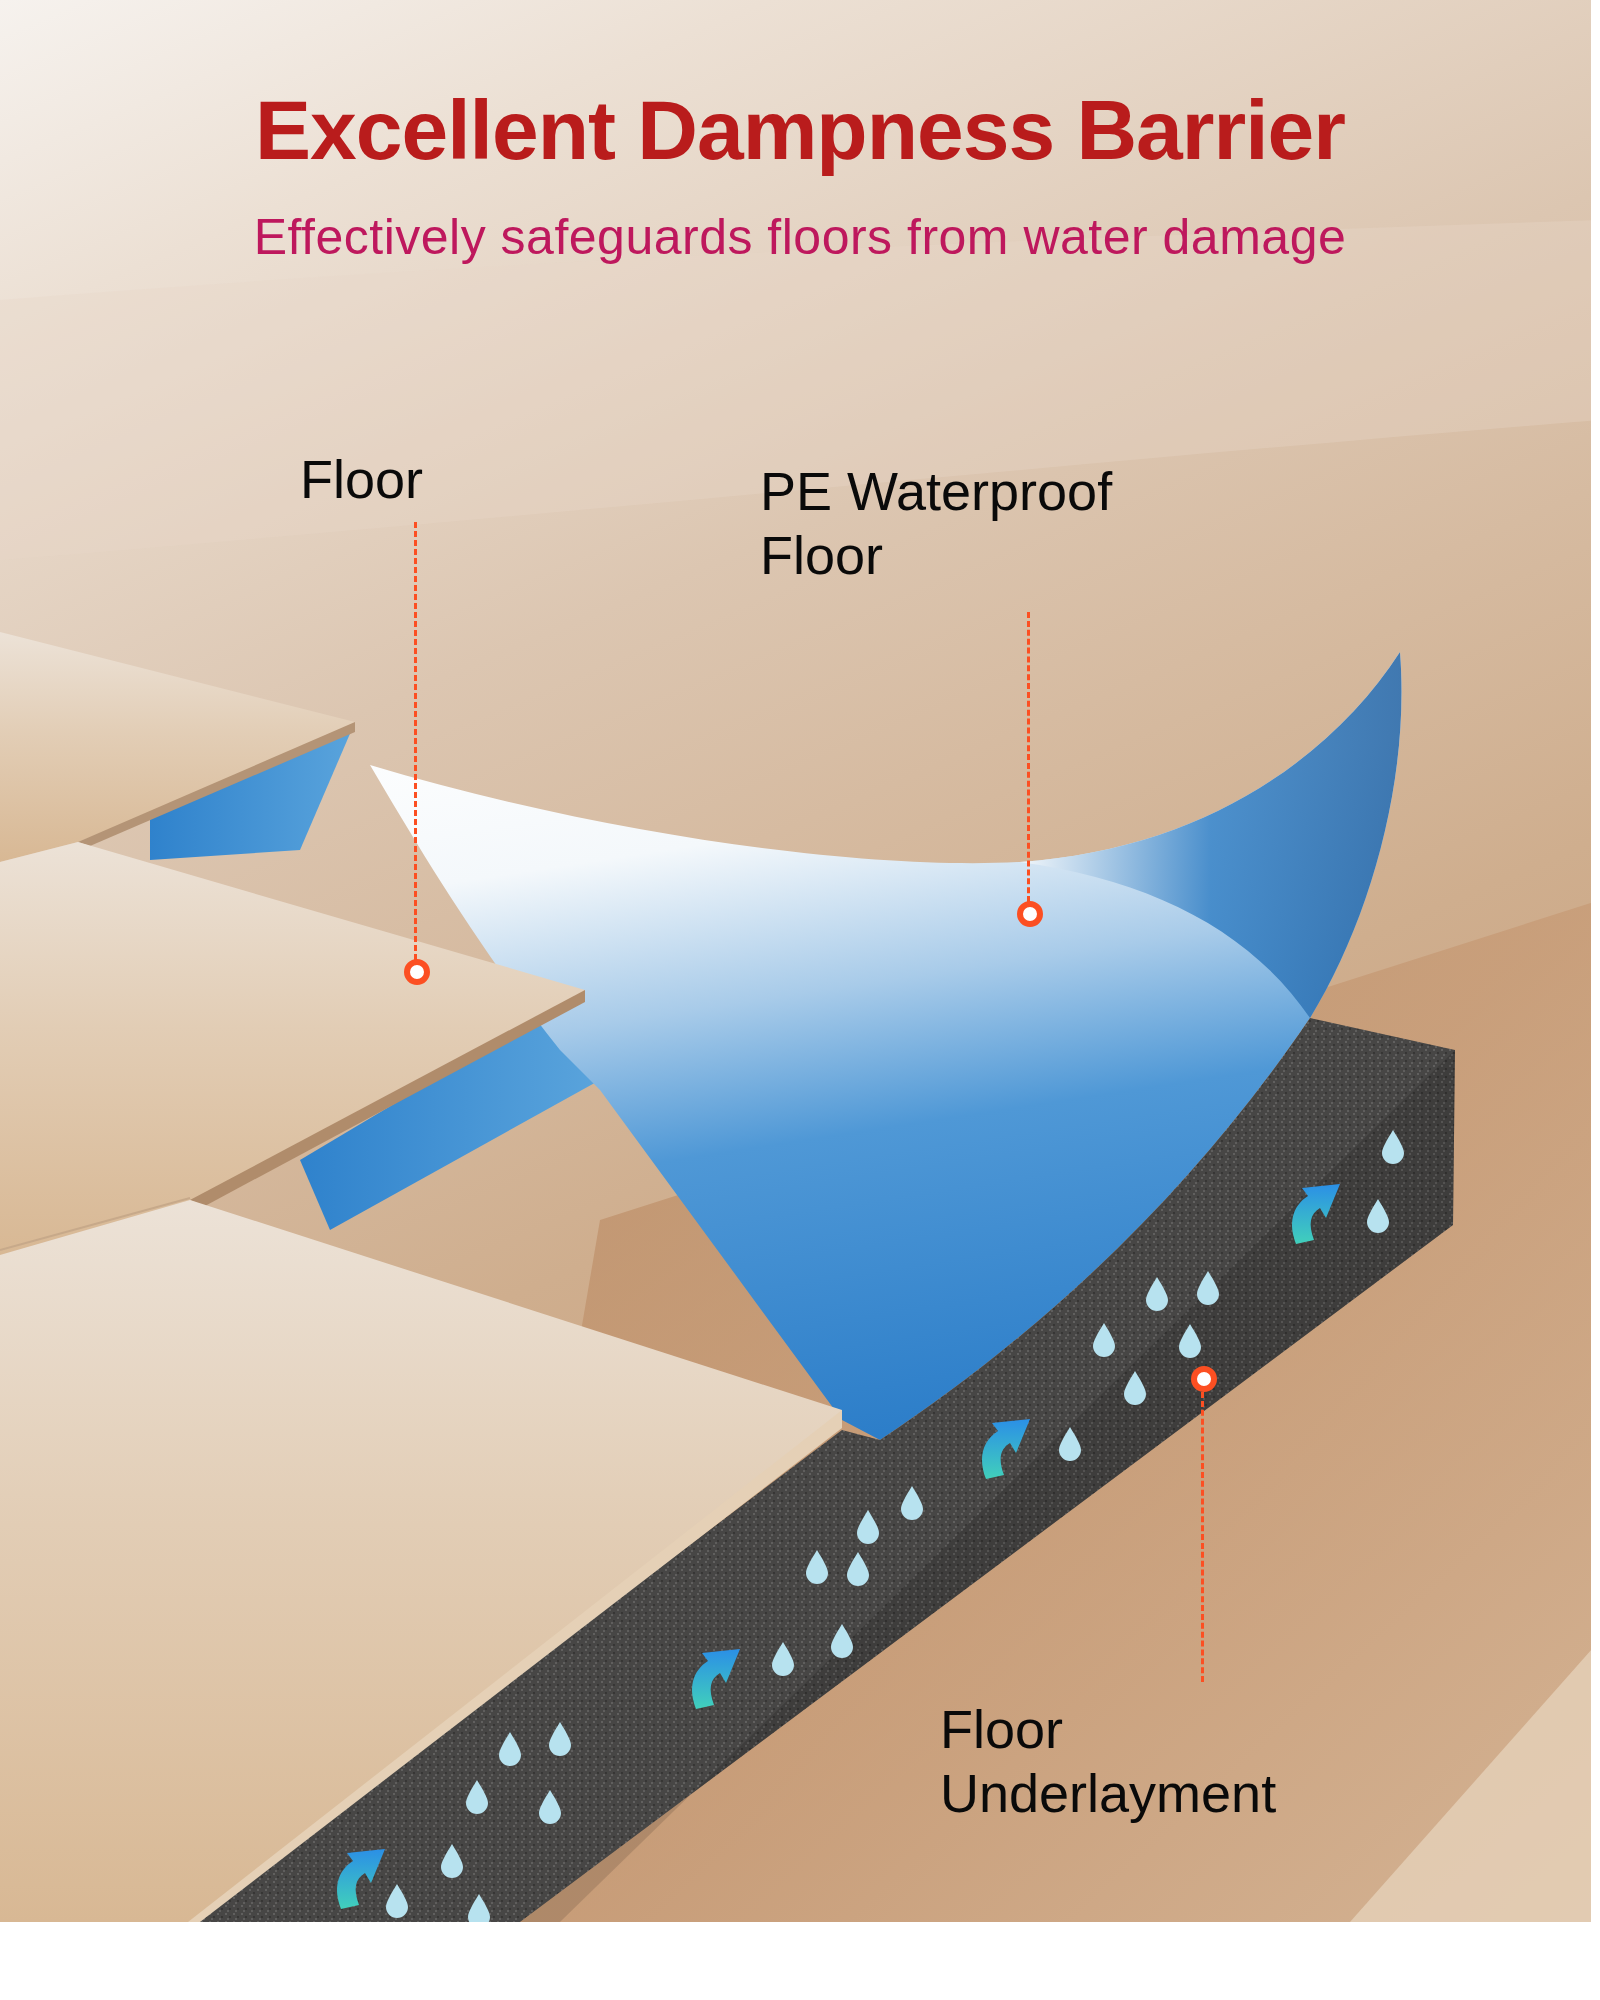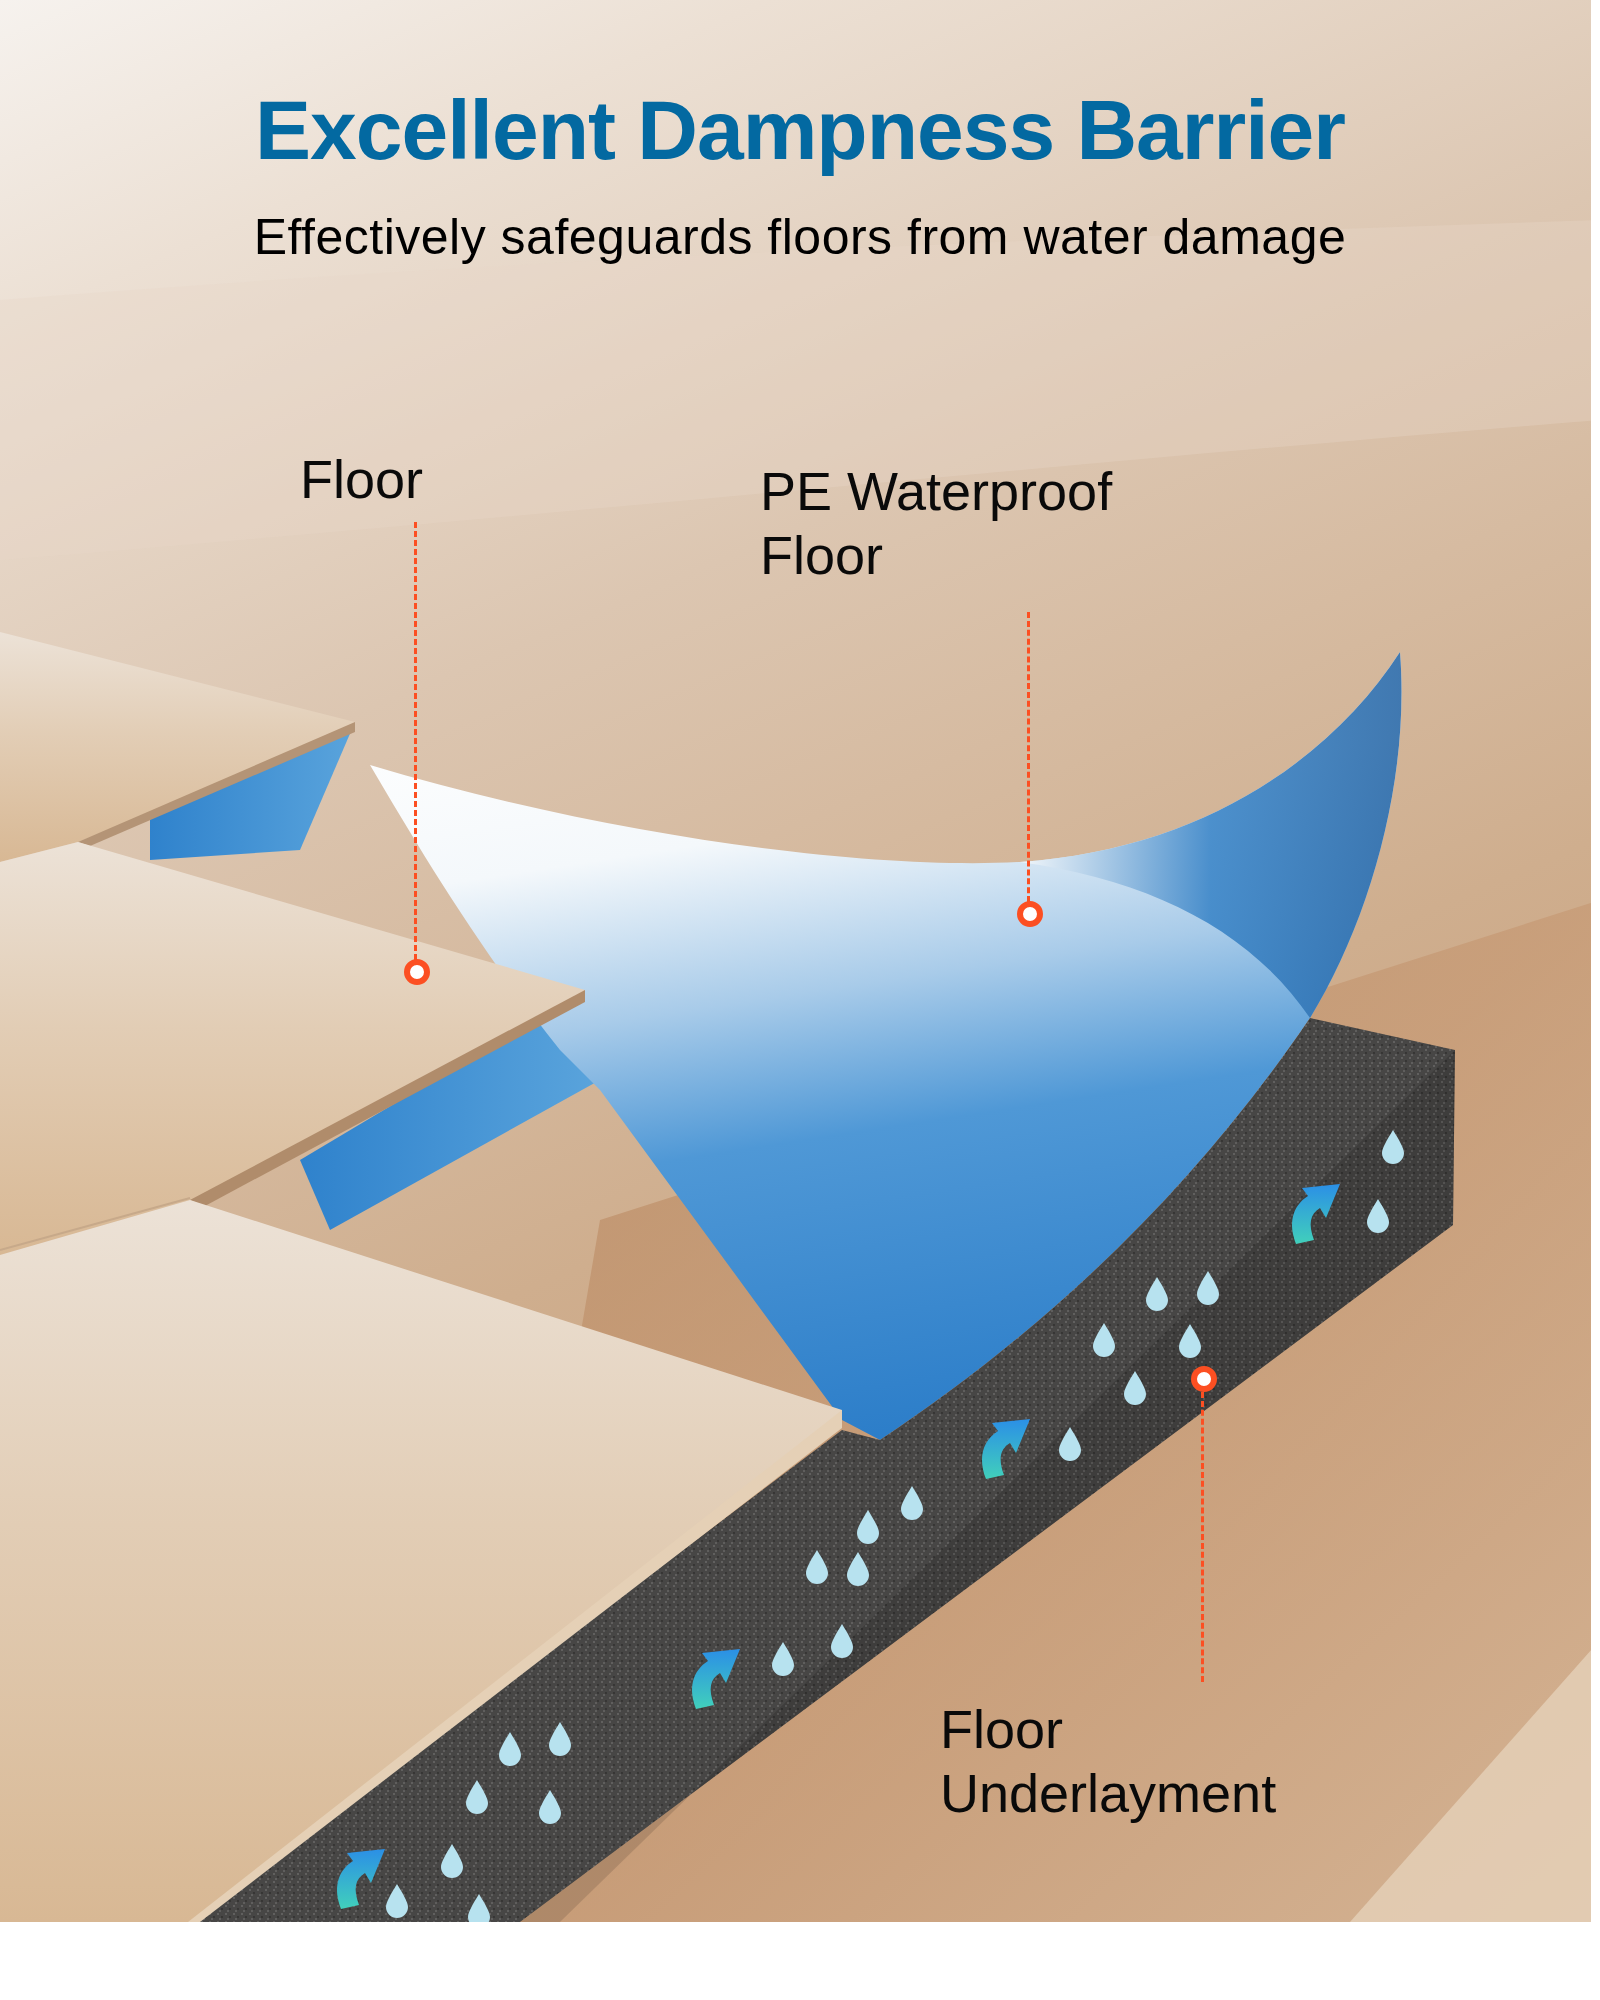--- a/index.html
+++ b/index.html
@@ -115,22 +115,22 @@
     <use href="#drop" x="452" y="1860"></use>
     <use href="#drop" x="397" y="1900"></use>
     <use href="#drop" x="479" y="1910"></use>
 
     <use href="#arrow" x="1310" y="1210"></use>
     <use href="#arrow" x="1000" y="1445"></use>
     <use href="#arrow" x="710" y="1675"></use>
     <use href="#arrow" x="355" y="1875"></use>
   </svg>
 
-  <div class="headline" style="color: #0369a1;">Excellent Dampness Barrier</div>
-  <div class="subline" style="color: #000000;">Effectively safeguards floors from water damage</div>
+  <div class="headline" style="color: #b91c1c;">Excellent Dampness Barrier</div>
+  <div class="subline" style="color: #be185d;">Effectively safeguards floors from water damage</div>
 
   <div class="label" style="left: 300px; top: 448px; width: 230px; color: rgb(10, 10, 10);">
     <span>Floor</span>
   </div>
   <div class="leader" style="left: 414px; top: 522px; height: 438px; border-left-color: rgb(252, 79, 34);"></div>
   <div class="marker" style="left: 404px; top: 959px; border-color: rgb(252, 79, 34);"></div>
 
   <div class="label" style="left: 760px; top: 460px; width: 540px; color: rgb(10, 10, 10);">
     <span>PE Waterproof</span>
     <span>Floor</span>

